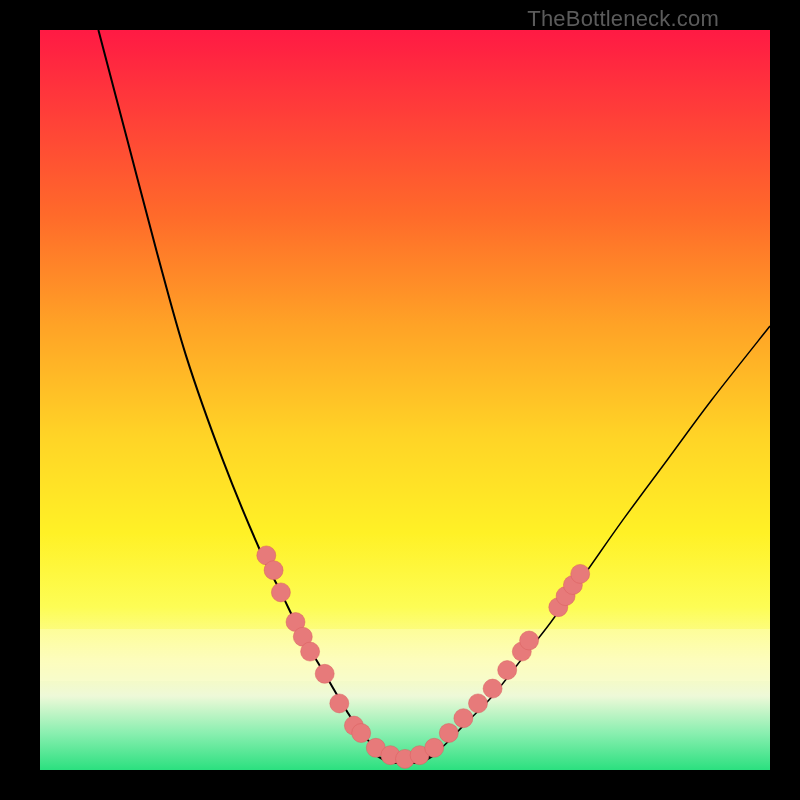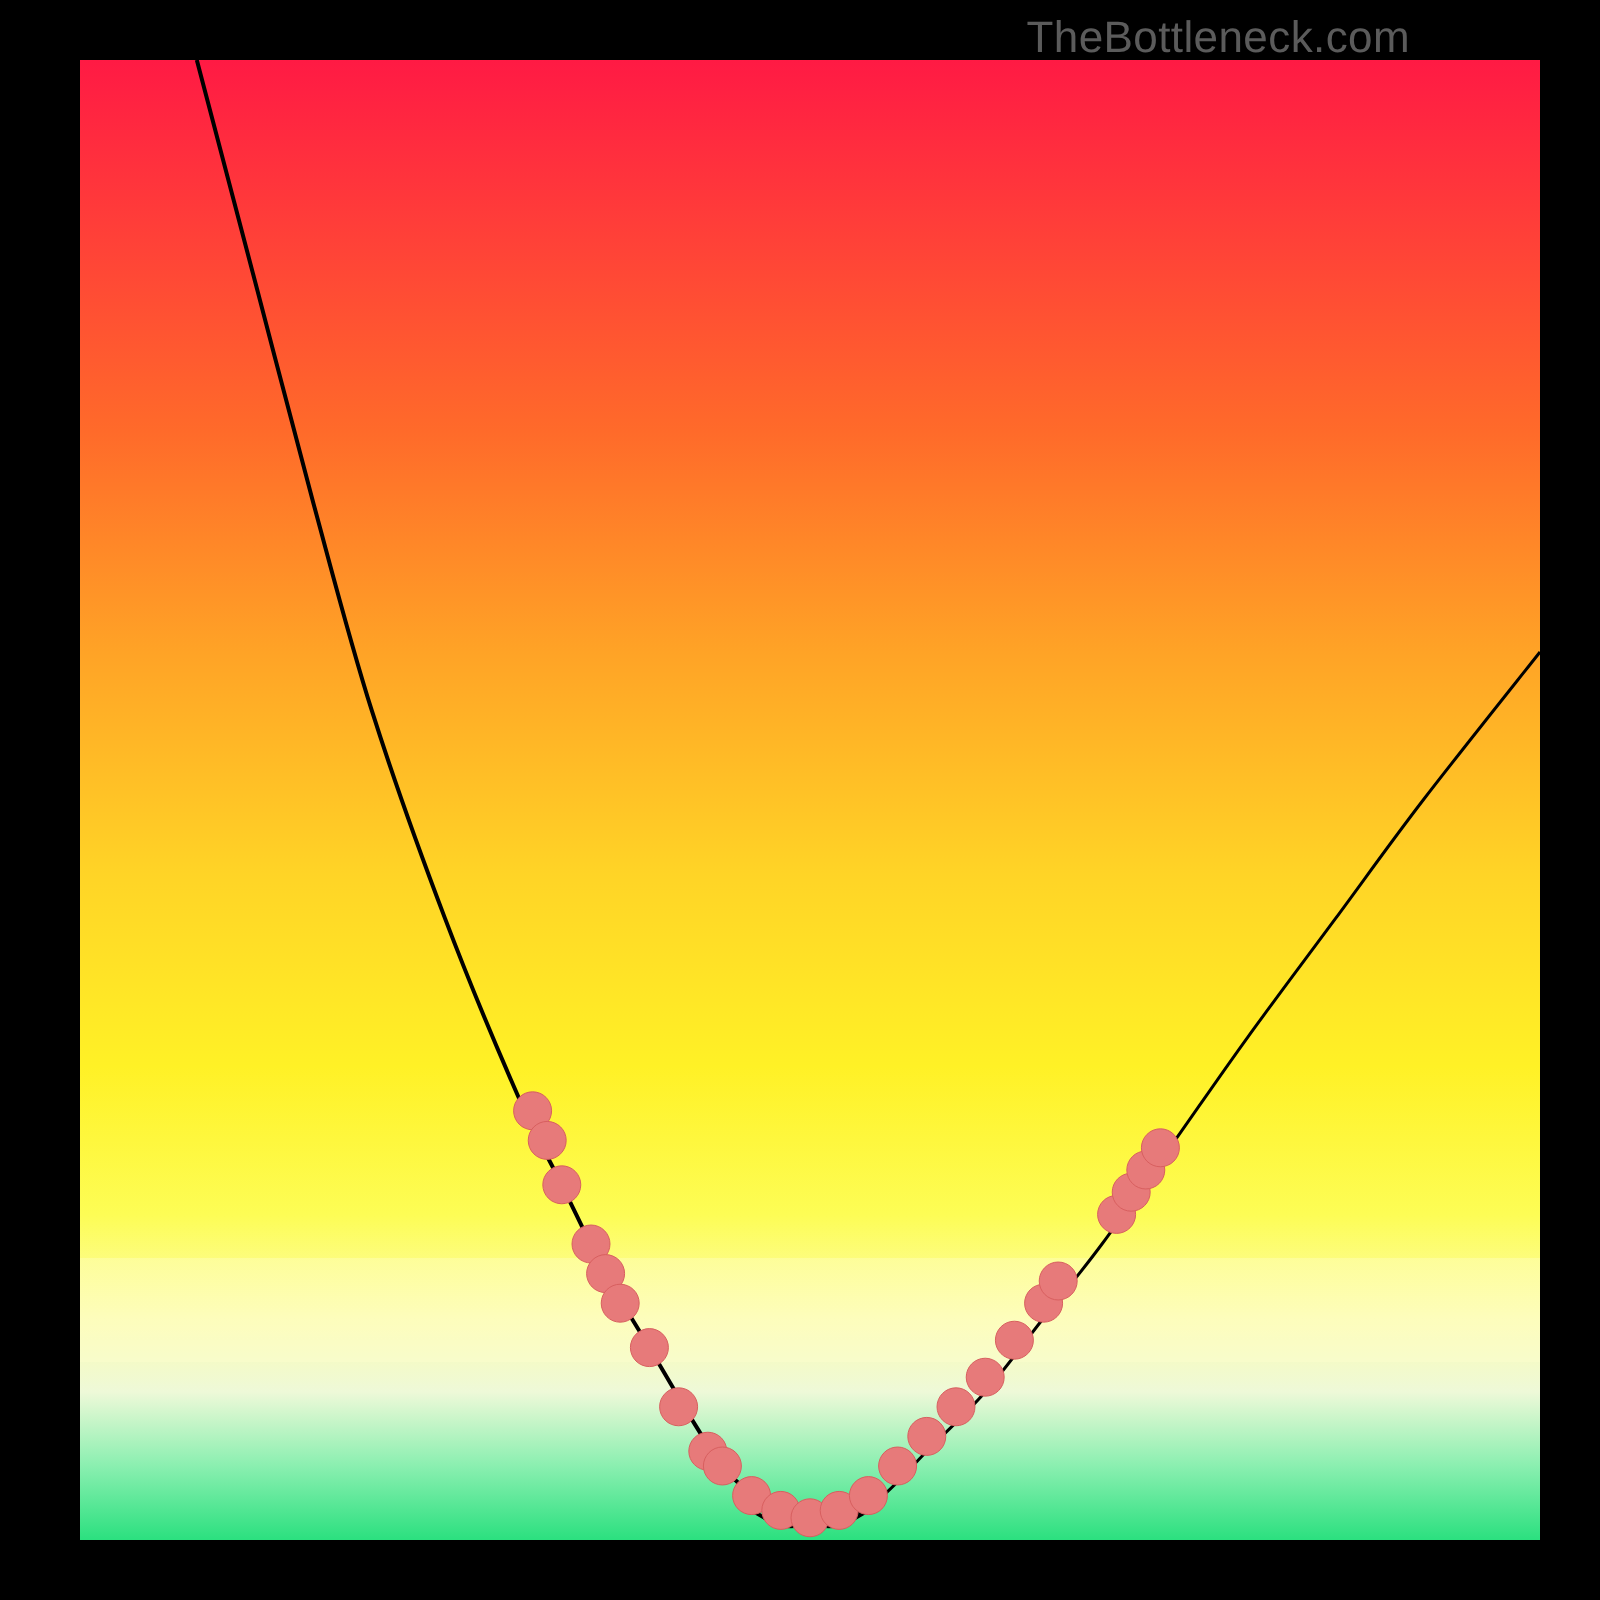--- a/index.html
+++ b/index.html
@@ -9,20 +9,21 @@
     height: 800px;
     background: #000;
     font-family: Arial, Helvetica, sans-serif;
     overflow: hidden;
   }
   .frame {
     position: absolute;
     left: 0; top: 0;
     width: 723px; height: 800px;
     background: #000;
+    padding-left: 14px;
   }
   .plot {
     position: absolute;
     left: 40px;
     top: 30px;
     width: 730px;
     height: 740px;
     background: linear-gradient(to bottom,
       #ff1a44 0%,
       #ff3a3a 10%,

